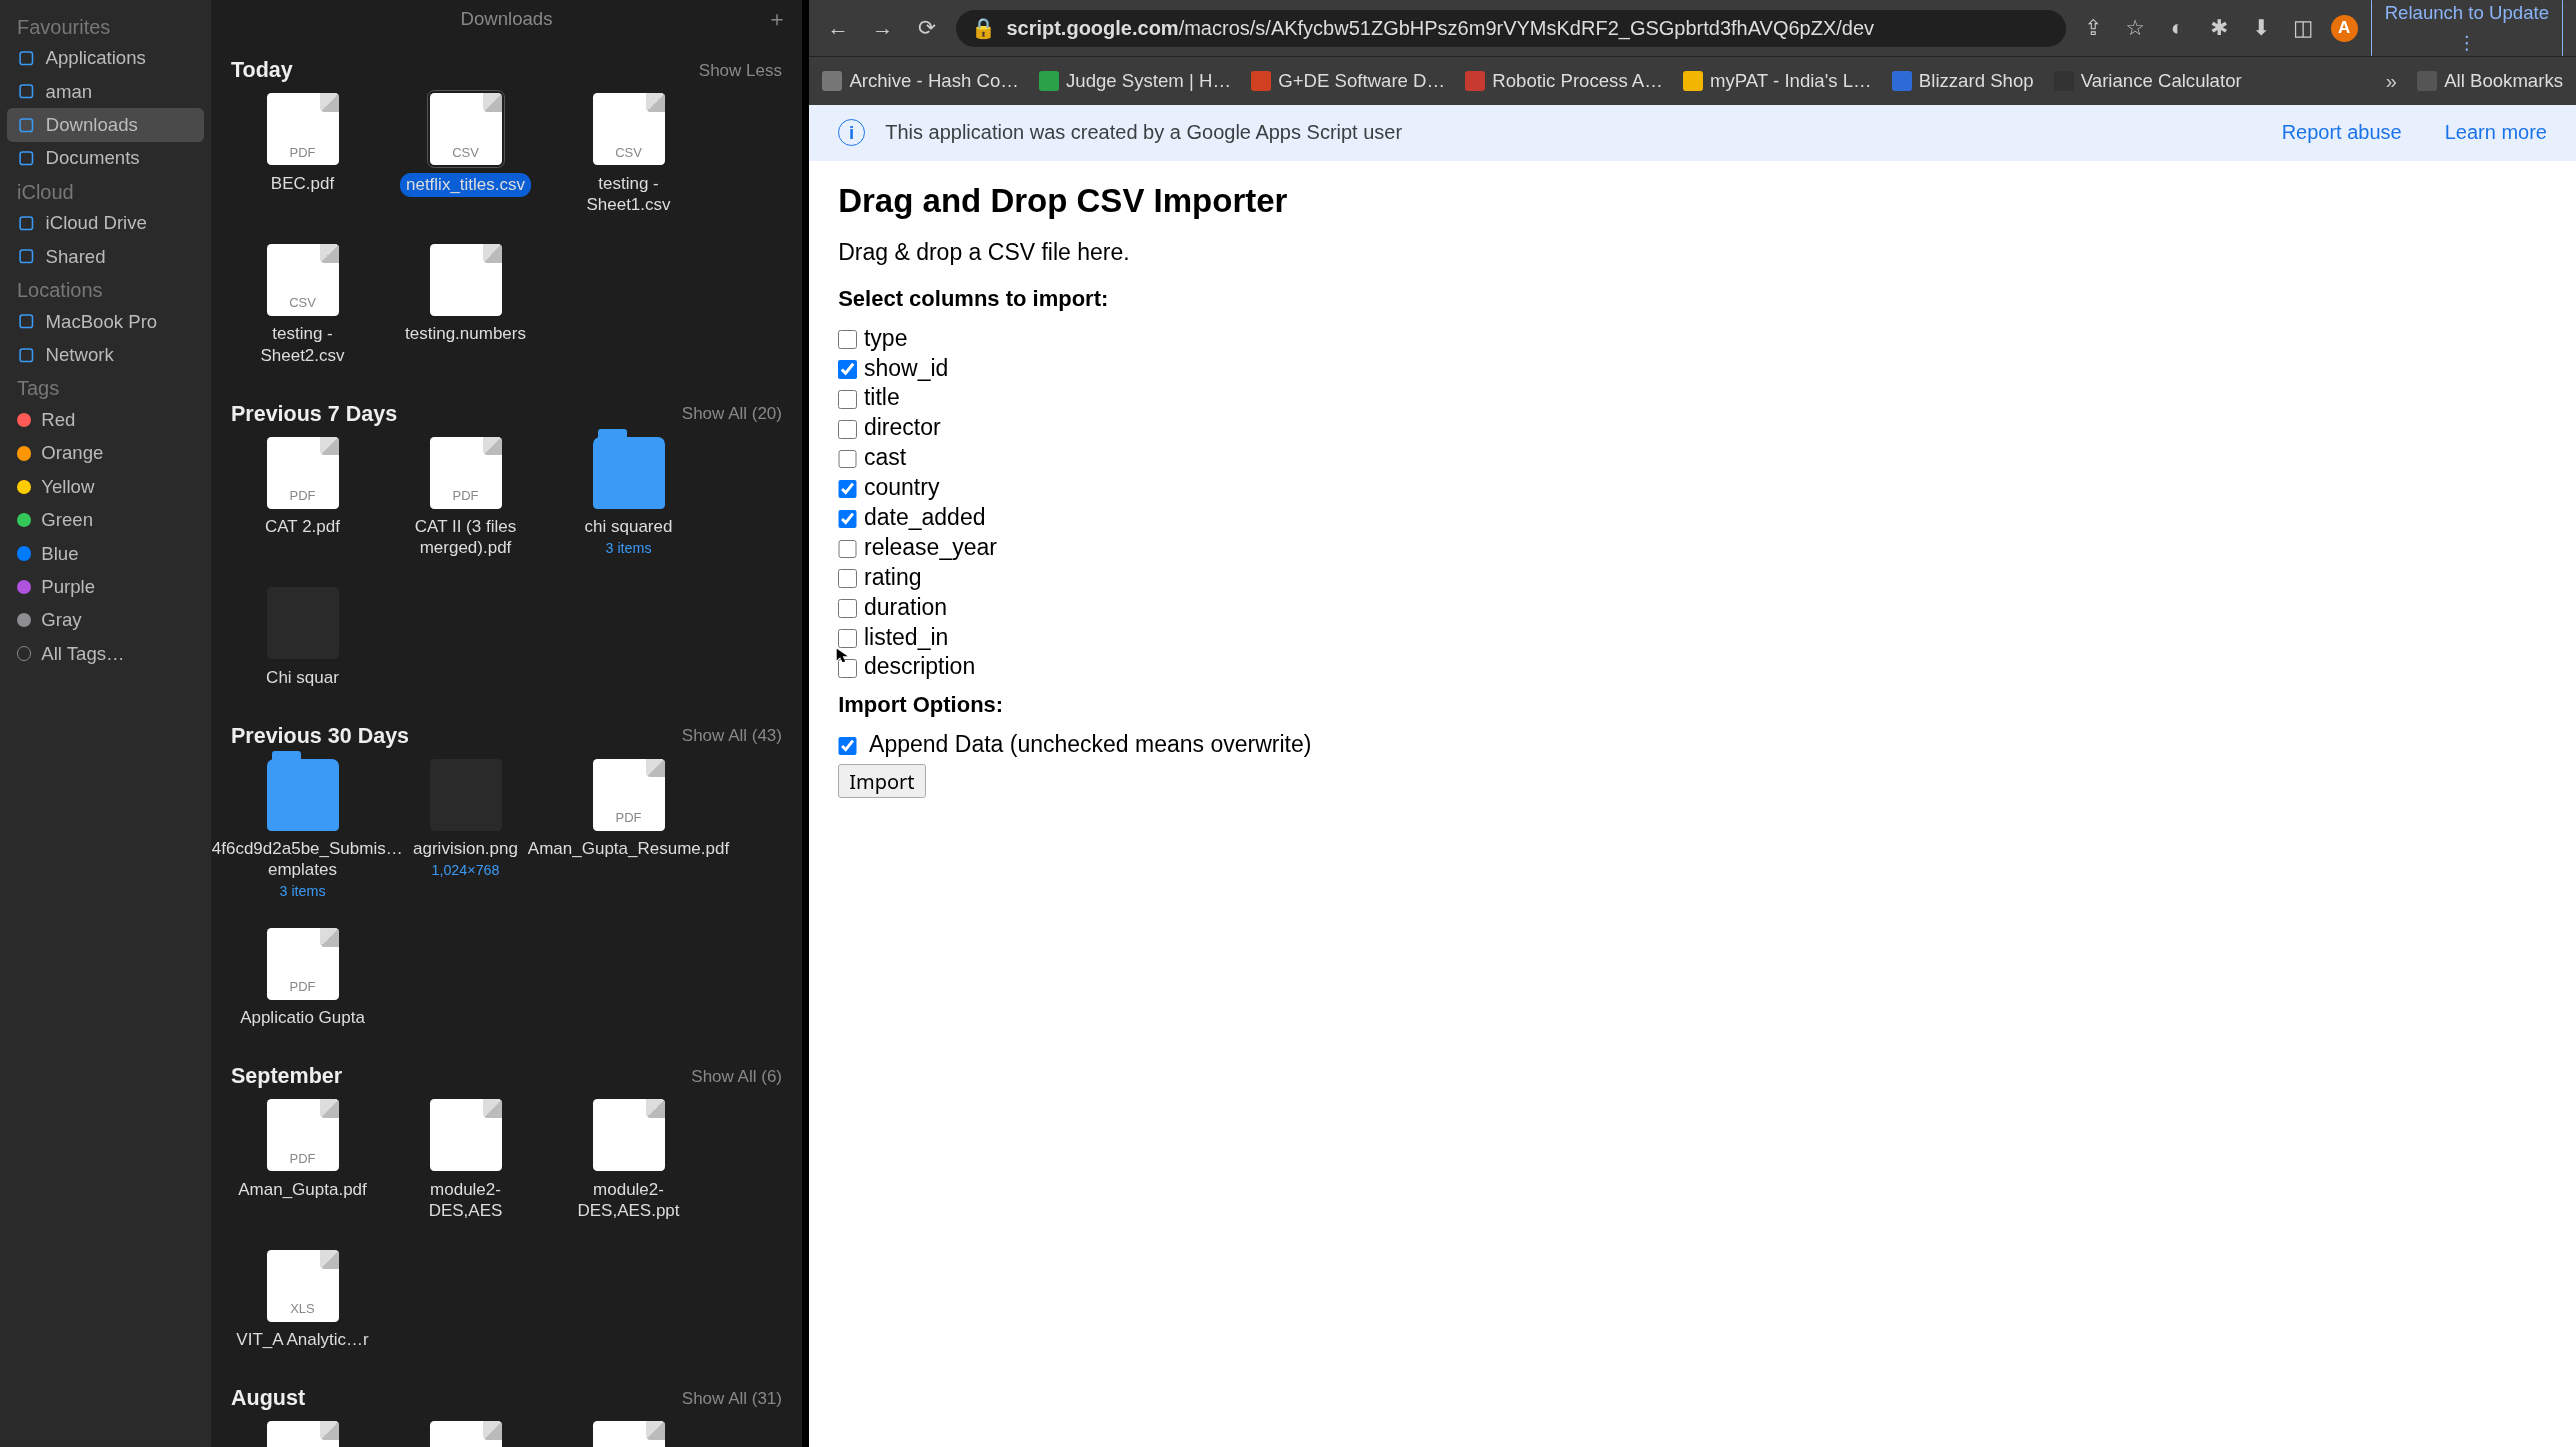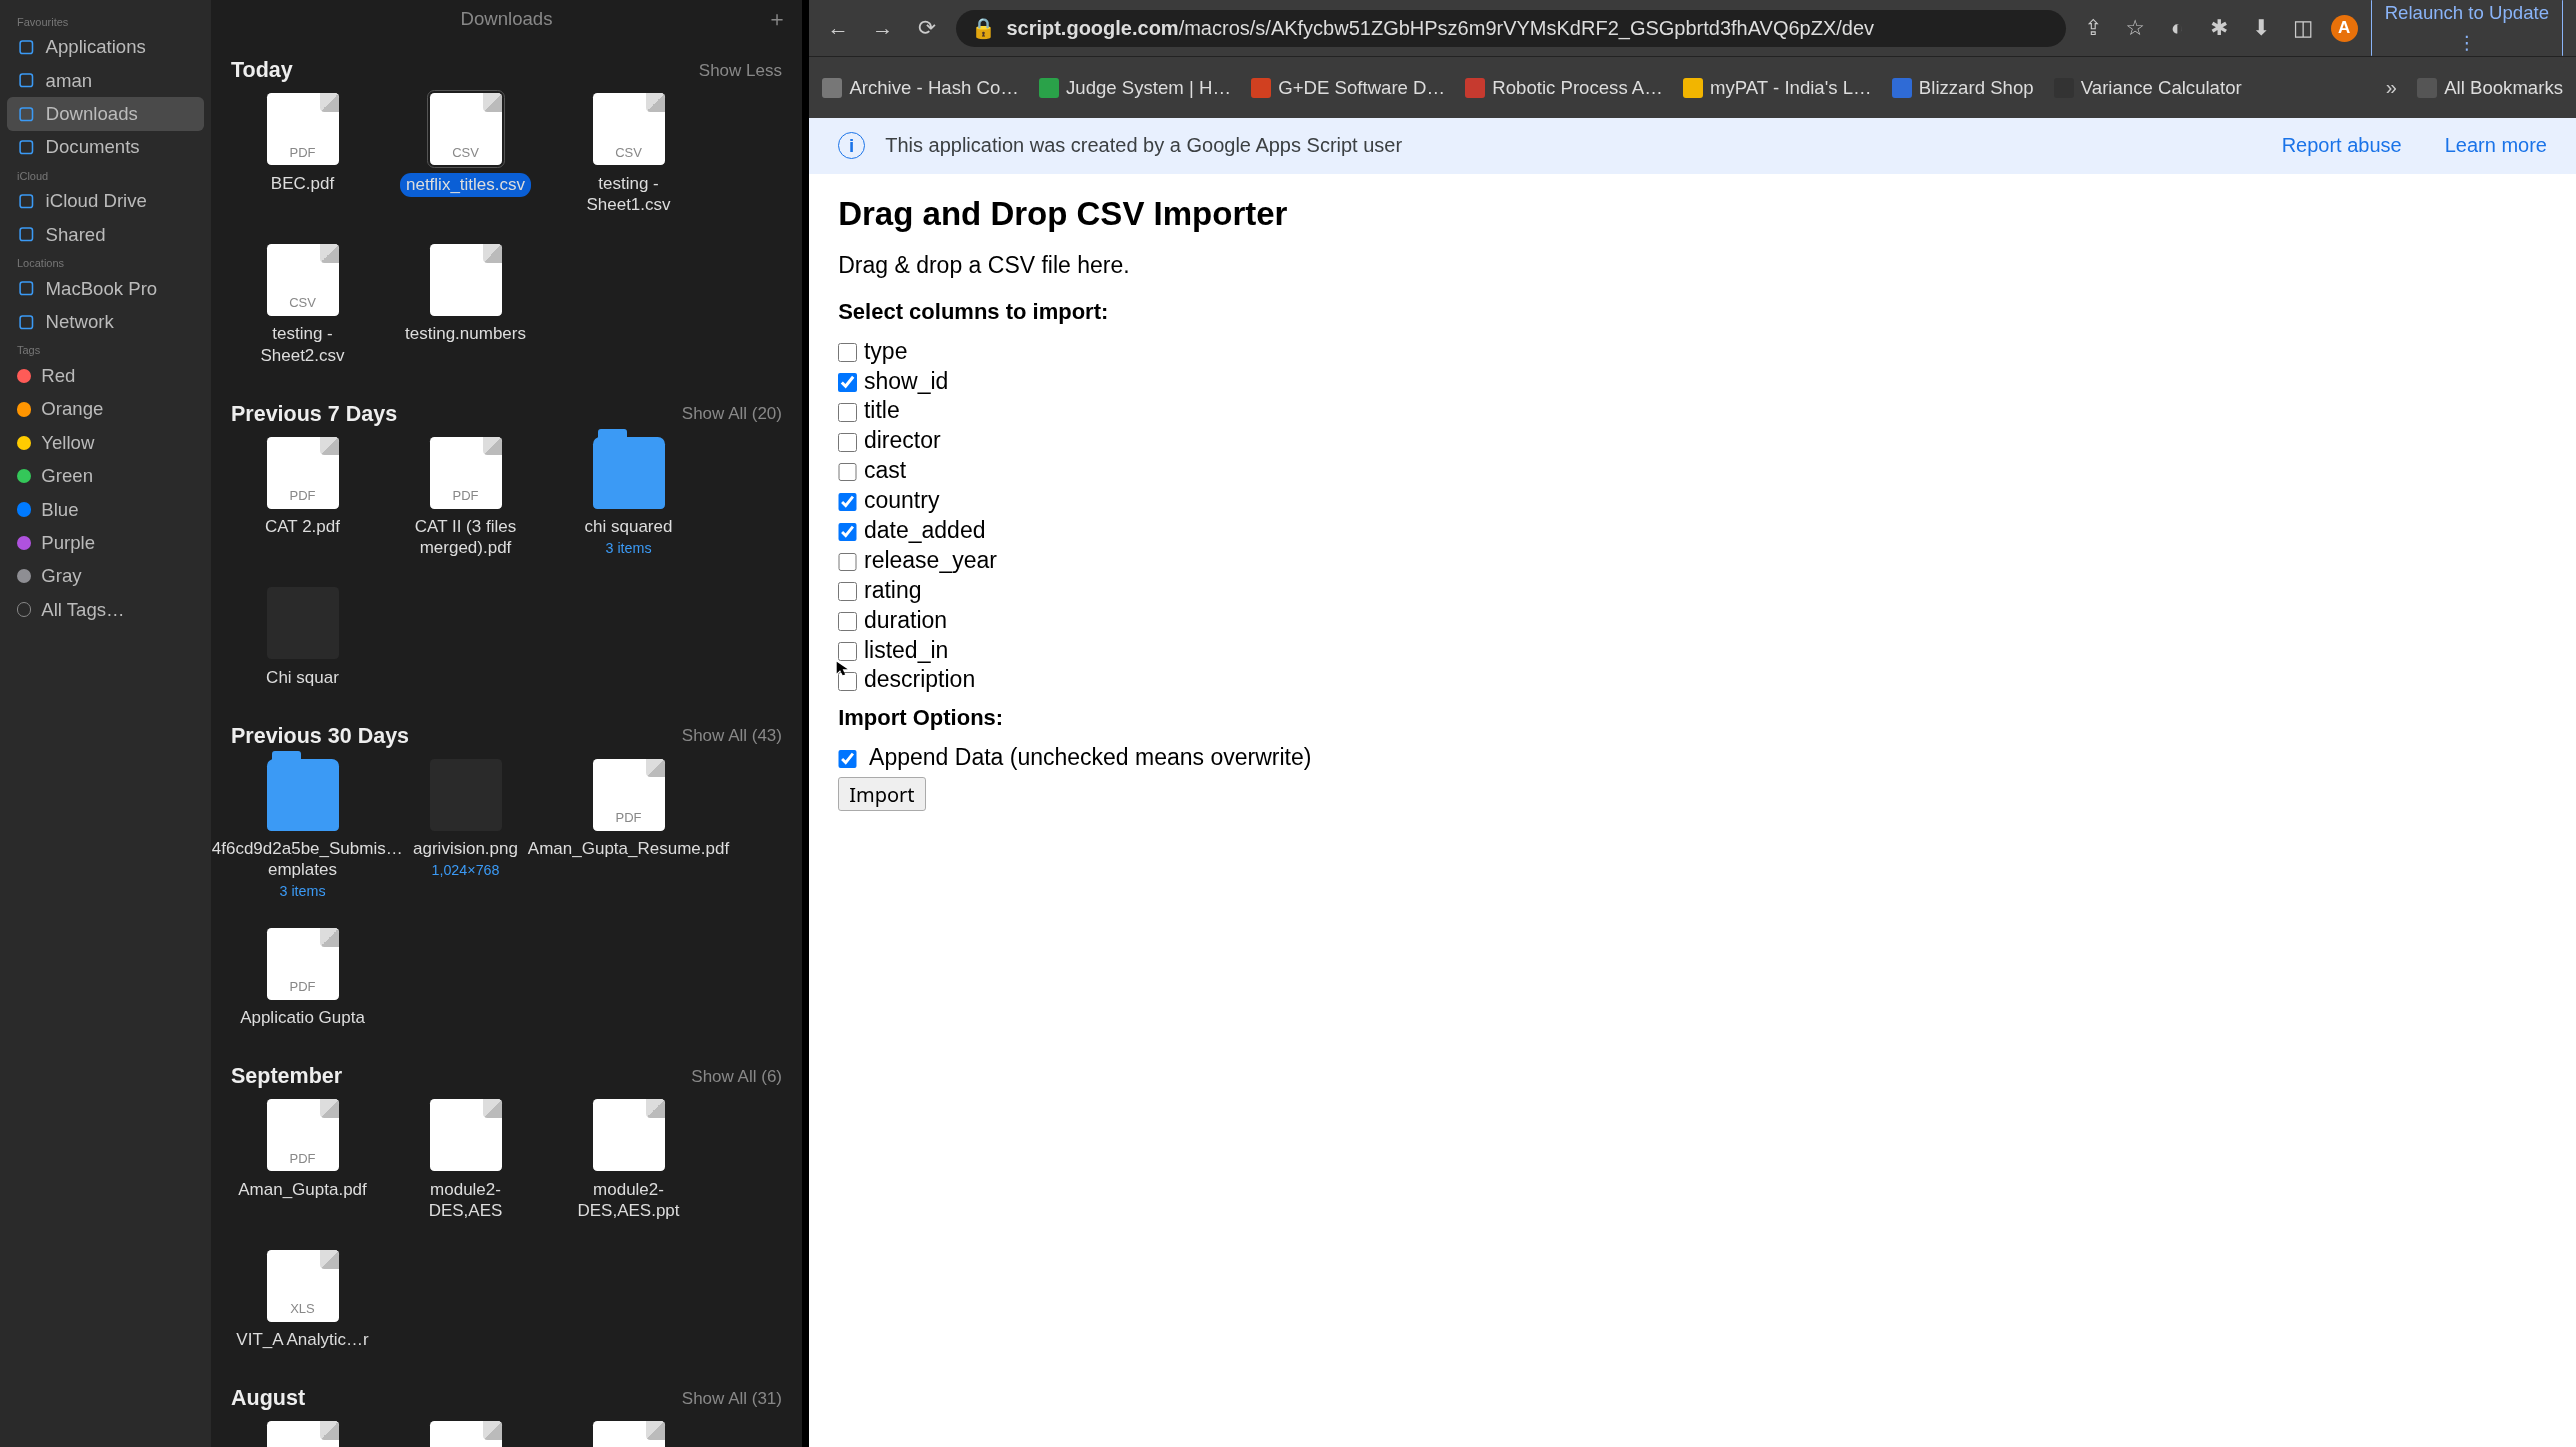--- a/index.html
+++ b/index.html
@@ -1,19 +1,19 @@
 <!DOCTYPE html>
 <html style="font-size:11.5px"><head>
 <meta charset="utf-8">
 <style>
 * { margin: 0; padding: 0; box-sizing: border-box; font-family: -apple-system, BlinkMacSystemFont, "Segoe UI", sans-serif; }
 body { width: 2576px; height: 1447px; display: flex; background: #000; }
 .finder { width: 802px; height: 100%; background: #1e1e1e; display: flex; overflow: hidden; }
 .sidebar { width: 211px; background: #2a2a2a; padding: 10px 0; font-size: 18.6px; color: #9a9a9a; }
-.sidebar-header { font-size: 11px; color: #777; padding: 5.7px 17px 2.9px; font-weight: 500; }
+.sidebar-header { font-size: 20px; color: #777; padding: 5.7px 17px 2.9px; font-weight: 500; }
 .sidebar-item { display: flex; align-items: center; gap: 10px; padding: 5.7px 17px; color: #bbb; cursor: pointer; }
 .sidebar-item.active { background: #4a4a4a; border-radius: 5.7px; margin: 0 7.2px; padding: 5.7px 10px; }
 .sidebar-icon { width: 18.6px; height: 18.6px; flex-shrink: 0; }
 .tag-dot { width: 14.3px; height: 14.3px; border-radius: 50%; flex-shrink: 0; }
 .finder-main { flex: 1; background: #1e1e1e; overflow-y: auto; color: #ddd; }
 .finder-toolbar { height: 37px; display: flex; align-items: center; justify-content: center; color: #888; font-size: 18.6px; position: relative; }
 .finder-add { position: absolute; right: 14.3px; color: #888; font-size: 21.5px; }
 .section { padding: 7.2px 20px 14.3px; }
 .section-head { display: flex; justify-content: space-between; align-items: center; margin: 14.3px 0 10px; }
 .section-title { font-size: 21.5px; font-weight: 600; color: #eee; }
@@ -33,21 +33,21 @@
 .browser { flex: 1; background: #fff; display: flex; flex-direction: column; }
 .chrome-bar { height: 56px; background: #3b3b3b; display: flex; align-items: center; gap: 13px; padding: 0 13px; }
 .nav-btn { width: 31.5px; height: 31.5px; display:flex; align-items:center; justify-content:center; color:#ccc; font-size:21.5px; border-radius:50%; }
 .url-bar { flex:1; height: 37px; background:#202020; border-radius: 18.6px; display:flex; align-items:center; gap:10px; padding:0 15.8px; color:#ddd; font-size:20px; }
 .lock { color:#aaa; }
 .url-text { flex:1; white-space:nowrap; overflow:hidden; }
 .toolbar-icon { width:29px; height:29px; display:flex; align-items:center; justify-content:center; color:#ccc; font-size:21.5px; }
 .avatar { width:27px; height:27px; border-radius:50%; background:#e8710a; color:#fff; display:flex; align-items:center; justify-content:center; font-size:17px; font-weight:600; }
 .relaunch { border:0.7px solid #8ab4f8; color:#8ab4f8; padding:5.7px 13px; border-radius:4.3px; font-size:18.6px; display:flex; align-items:center; gap:7.2px;flex-direction:column; }
 
-.bookmarks { height: 62px; background:#3b3b3b; display:flex; align-items:center; gap:20px; padding:0 13px; border-top:0.7px solid #222; }
+.bookmarks { height: 49px; background:#3b3b3b; display:flex; align-items:center; gap:20px; padding:0 13px; border-top:0.7px solid #222; }
 .bm { display:flex; align-items:center; gap:7.2px; color:#ddd; font-size:18.6px; white-space:nowrap; }
 .bm-icon { width:20px; height:20px; border-radius:2.9px; flex-shrink:0; }
 .bm-chevron { color:#ccc; font-size:20px; margin-left:auto; }
 .all-bm { display:flex; align-items:center; gap:7.2px; color:#ddd; font-size:18.6px; }
 
 .banner { background:#e8f0fe; display:flex; align-items:center; padding:14.3px 29px; gap:20px; font-size:20px; color:#3c4043; }
 .banner-info { width:27px; height:27px; border:1.4px solid #1a73e8; border-radius:50%; color:#1a73e8; display:flex; align-items:center; justify-content:center; font-size:18.6px; font-weight:700; }
 .banner-links { margin-left:auto; display:flex; gap:43px; }
 .banner-link { color:#1a73e8; }
 

